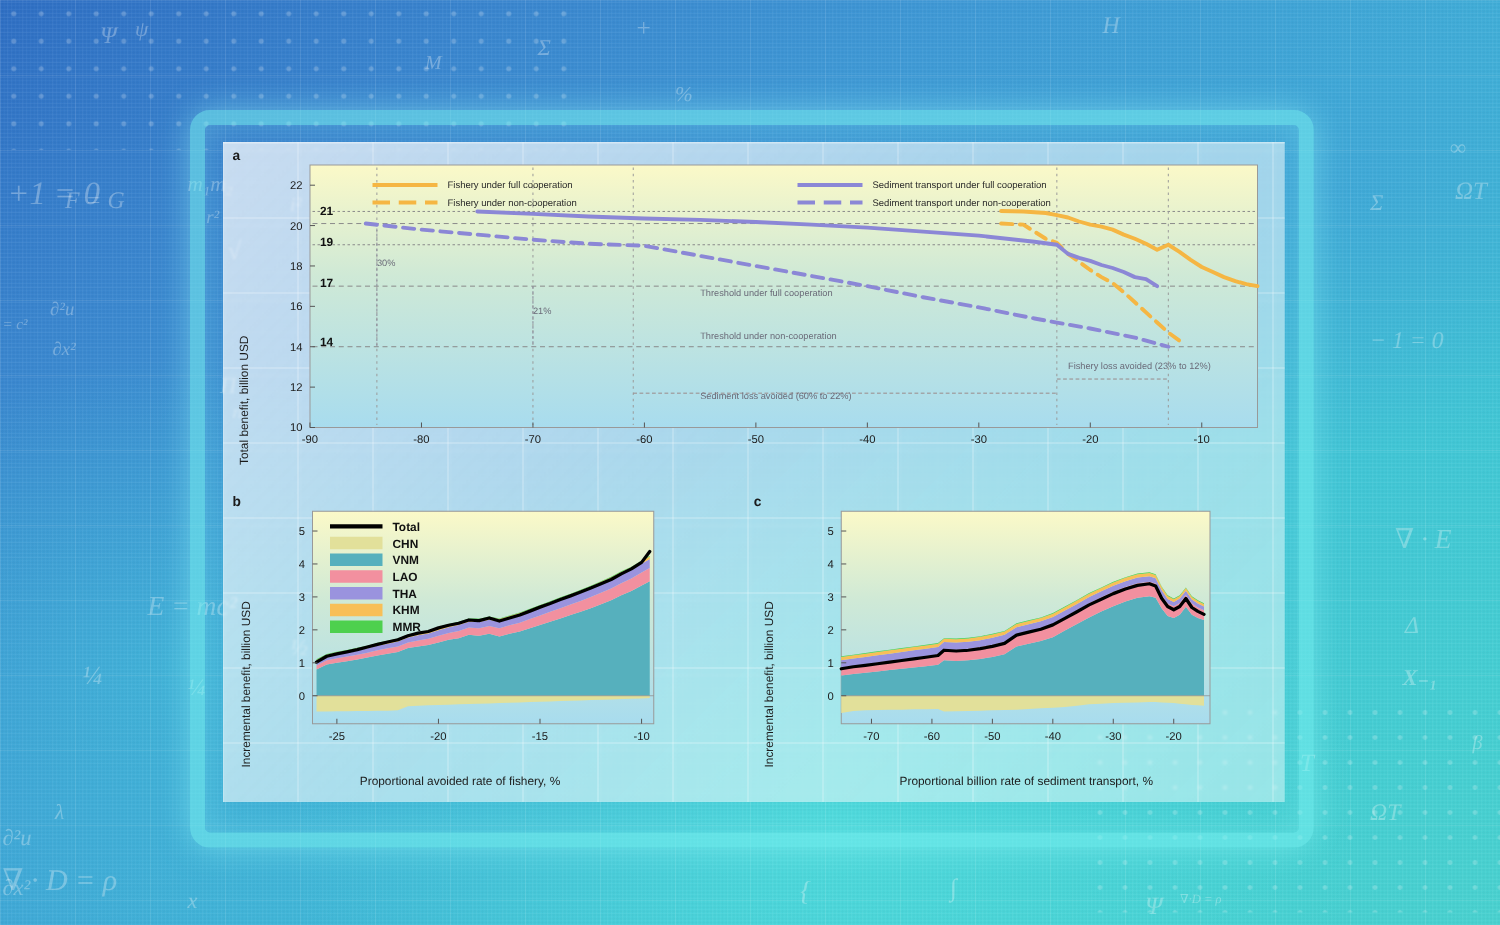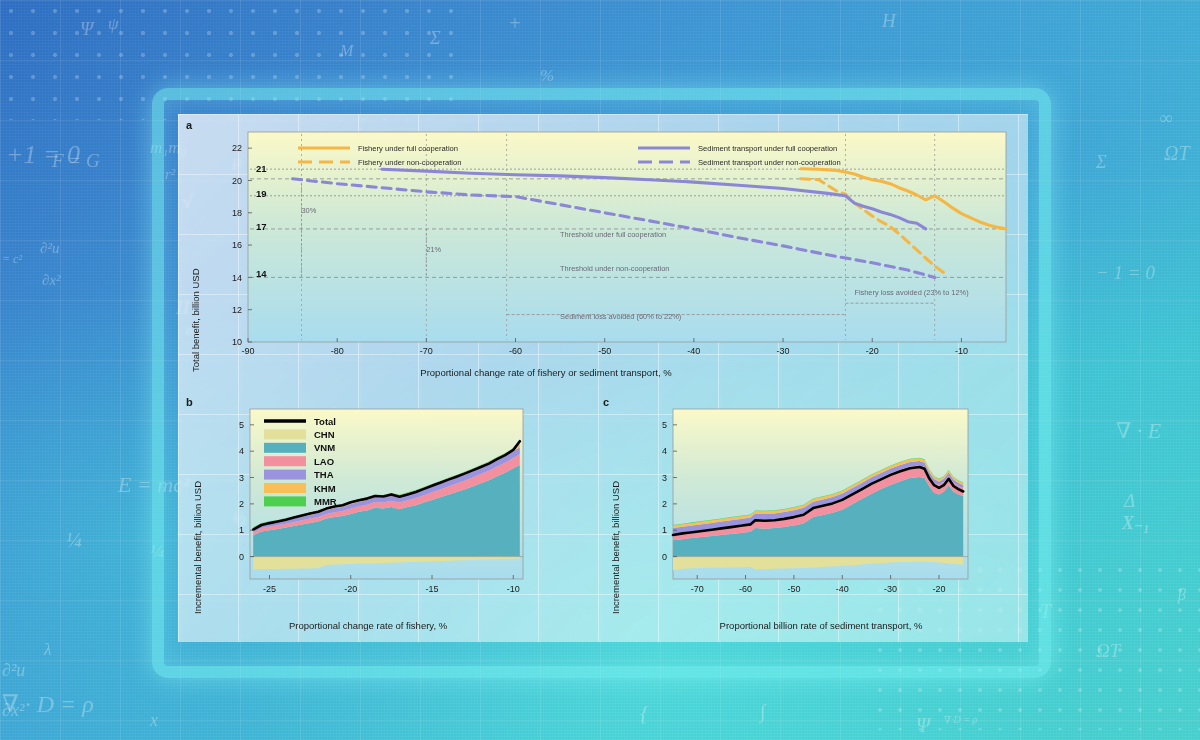--- a/index.html
+++ b/index.html
@@ -127,42 +127,41 @@
       <span style="left: 340px; top: 42px; font-size: 16px;">M</span>
       <span style="left: 882px; top: 10px; font-size: 19px;">H</span>
       <span style="left: 1164px; top: 142px; font-size: 20px;">ΩT</span>
       <span style="left: 1096px; top: 152px; font-size: 18px;">Σ</span>
       <span style="left: 1160px; top: 108px; font-size: 18px;">∞</span>
       <span style="left: 888px; top: 140px; font-size: 18px;">Ψ</span>
       <span style="left: 886px; top: 248px; font-size: 22px;">eiπ + 1 = 0</span>
       <span style="left: 1096px; top: 262px; font-size: 19px; font-family: Liberation Serif, serif;">− 1 = 0</span>
       <span style="left: 1116px; top: 418px; font-size: 22px;">∇ · E</span>
       <span style="left: 1124px; top: 490px; font-size: 19px;">Δ</span>
-      <span style="left: 1122px; top: 512px; font-size: 18px; font-weight: bold;">X₋₁</span>
+      <span style="left: 1122px; top: 532px; font-size: 18px; font-weight: bold;">X₋₁</span>
       <span style="left: 1040px; top: 600px; font-size: 20px;">T</span>
       <span style="left: 1096px; top: 640px; font-size: 19px;">ΩT</span>
       <span style="left: 916px; top: 714px; font-size: 20px;">Ψ</span>
       <span style="left: 944px; top: 714px; font-size: 10px;">∇·D = ρ</span>
       <span style="left: 1178px; top: 586px; font-size: 16px;">β</span>
       <span style="left: 760px; top: 700px; font-size: 20px;">∫</span>
       <span style="left: 640px; top: 700px; font-size: 22px;">{</span>
       <span style="left: 44px; top: 640px; font-size: 17px;">λ</span>
     </div>
   <div class="noise"></div>
 
   <div class="frame"></div>
   <div class="card">
       <div class="cardgrid"></div>
     </div>
 
   <div class="figure">
 
     <div class="panel-label" style="left:8px;top:5px;">a</div>
     <div class="axtitle ytitle" style="left:12px;top:258px;">Total benefit, billion USD</div>
-    <div class="axtitle" style="left:118px;top:253px;width:500px;text-align:center;">Proportional change rate of fishery or sediment transport, %</div>
 
     <svg id="svg-a" width="850" height="250" viewBox="0 0 850 250" style="position:absolute;left:0;top:0;">
         <defs>
           <linearGradient id="gradA" x1="0" y1="0" x2="0" y2="1">
             <stop offset="0%" stop-color="#fbf9c8"></stop>
             <stop offset="42%" stop-color="#cfe9d6"></stop>
             <stop offset="100%" stop-color="#a8dcee"></stop>
           </linearGradient>
         </defs>
         <rect x="70" y="18" width="758" height="210" fill="url(#gradA)" stroke="#999" stroke-width="0.8"></rect>
@@ -231,21 +230,21 @@
         <line x1="460" y1="34" x2="512" y2="34" stroke="#8b87d6" stroke-width="3.2" stroke-linecap="butt" stroke-dasharray="none"></line>
         <text x="520" y="36.8" font-size="7.6px" font-family="&quot;Liberation Sans&quot;,sans-serif" fill="#2a2a2a">Sediment transport under full cooperation</text>
         <line x1="120" y1="48" x2="172" y2="48" stroke="#f5b643" stroke-width="3.2" stroke-linecap="butt" stroke-dasharray="14,7"></line>
         <text x="180" y="50.8" font-size="7.6px" font-family="&quot;Liberation Sans&quot;,sans-serif" fill="#2a2a2a">Fishery under non-cooperation</text>
         <line x1="460" y1="48" x2="512" y2="48" stroke="#8b87d6" stroke-width="3.2" stroke-linecap="butt" stroke-dasharray="14,7"></line>
         <text x="520" y="50.8" font-size="7.6px" font-family="&quot;Liberation Sans&quot;,sans-serif" fill="#2a2a2a">Sediment transport under non-cooperation</text>
       </svg>
 
     <div class="panel-label" style="left:8px;top:282px;">b</div>
     <div class="axtitle ytitle" style="left:14px;top:500px;">Incremental benefit, billion USD</div>
-    <div class="axtitle" style="left:40px;top:506px;width:300px;text-align:center;">Proportional change rate of fishery, %</div>
+    <div class="axtitle" style="left:40px;top:506px;width:300px;text-align:center;">Proportional avoided rate of fishery, %</div>
 
     <svg id="svg-b" width="850" height="250" viewBox="0 0 850 250" style="position:absolute;left:0;top:275px;">
         <defs>
           <linearGradient id="grad_svg-b" x1="0" y1="0" x2="0" y2="1">
             <stop offset="0%" stop-color="#fbf9c8"></stop>
             <stop offset="42%" stop-color="#cfe9d6"></stop>
             <stop offset="100%" stop-color="#a8dcee"></stop>
           </linearGradient>
         </defs>
         <rect x="72" y="20" width="273" height="170" fill="url(#grad_svg-b)" stroke="#999" stroke-width="0.8"></rect>

